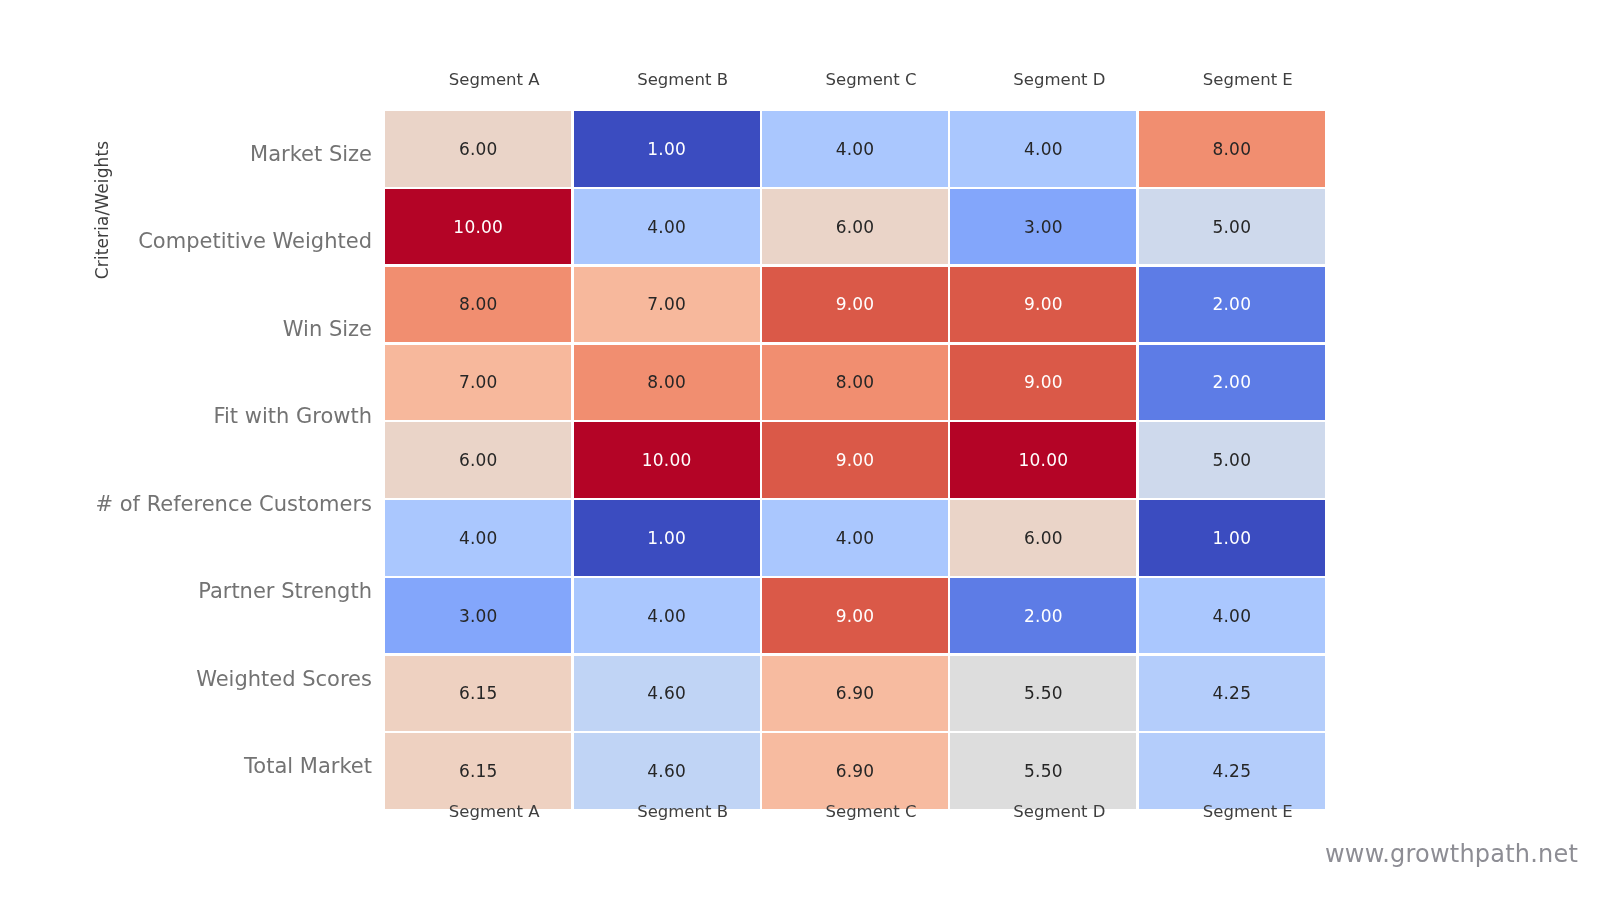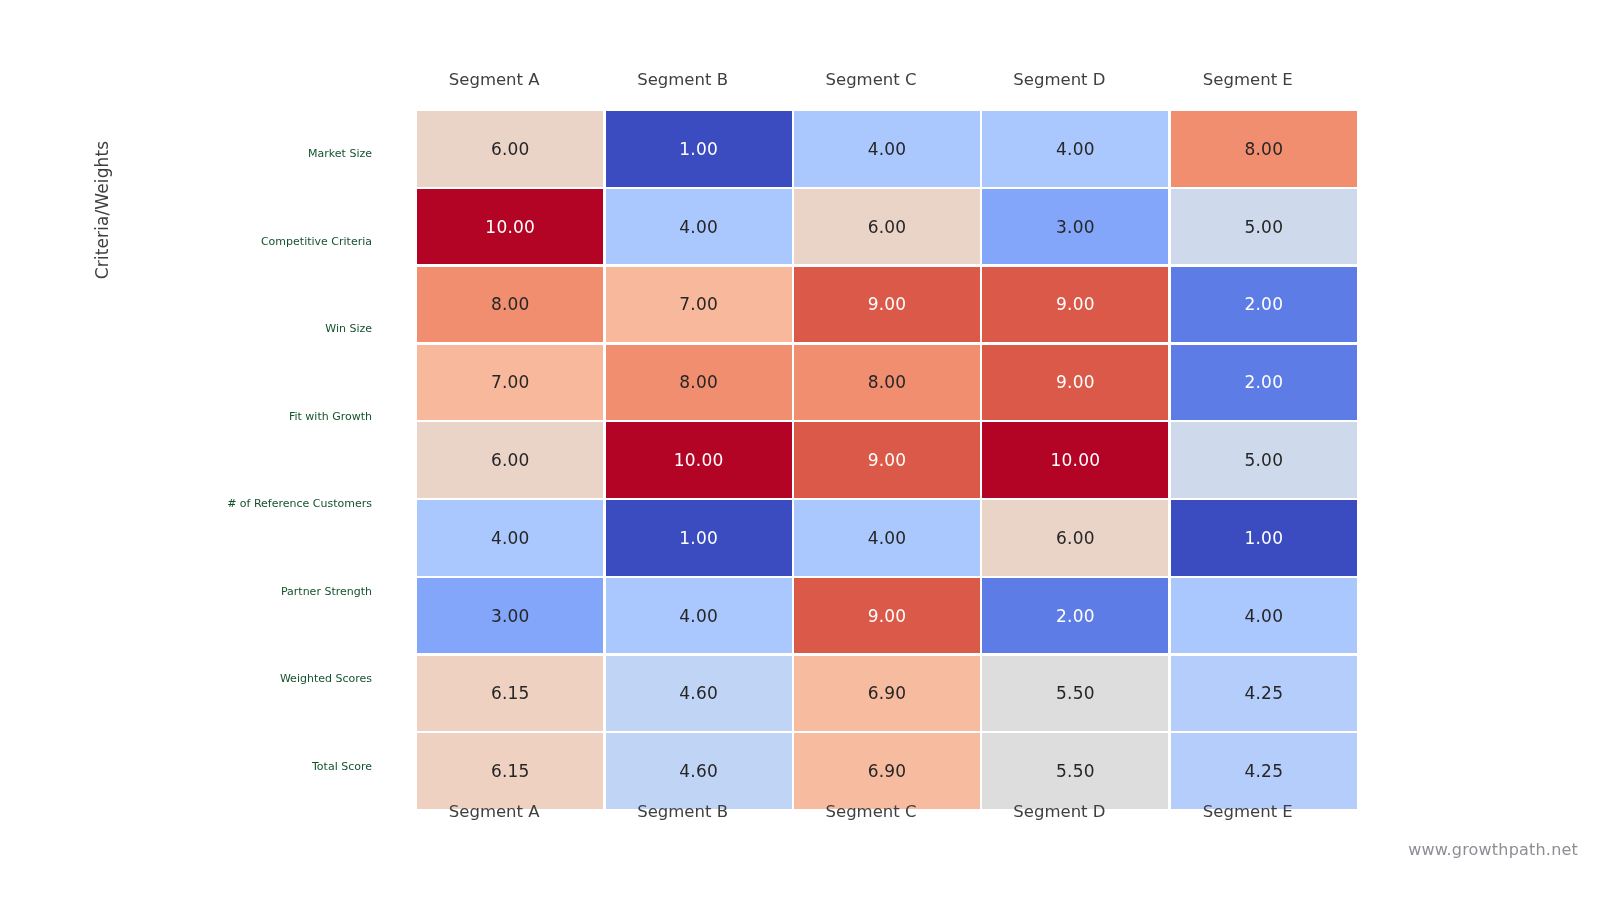--- a/index.html
+++ b/index.html
@@ -69,31 +69,31 @@
     width: 265px;
     height: 700px;
     display: flex;
     flex-direction: column;
   }
   .row-label {
     flex: 1 1 0;
     display: flex;
     align-items: center;
     justify-content: flex-end;
-    font-size: 11px;
-    color: #14532d;
+    font-size: 21px;
+    color: #737373;
     padding-right: 13px;
     white-space: nowrap;
     box-sizing: border-box;
   }
 
   
   #grid {
     position: absolute;
-    left: 416px;
+    left: 384px;
     top: 110px;
     width: 942px;
     height: 700px;
     display: flex;
     flex-direction: column;
     background: #ffffff;
   }
   .grid-row {
     flex: 1 1 0;
     display: flex;
@@ -107,21 +107,21 @@
     justify-content: center;
     font-size: 17px;
     letter-spacing: 0.2px;
     box-sizing: border-box;
   }
 
   #watermark {
     position: absolute;
     right: 22px;
     top: 840px;
-    font-size: 16px;
+    font-size: 24px;
     color: #8d8d94;
     letter-spacing: 0.2px;
   }
 </style>
 </head>
 <body>
 
 <div id="chart-root">
 
   <div id="y-axis-title">Criteria/Weights</div>
@@ -129,27 +129,27 @@
   <div id="top-header-row">
       <div class="col-header">Segment A</div>
       <div class="col-header">Segment B</div>
       <div class="col-header">Segment C</div>
       <div class="col-header">Segment D</div>
       <div class="col-header">Segment E</div>
     </div>
 
   <div id="row-labels">
       <div class="row-label">Market Size</div>
-      <div class="row-label">Competitive Criteria</div>
+      <div class="row-label">Competitive Weighted</div>
       <div class="row-label">Win Size</div>
       <div class="row-label">Fit with Growth</div>
       <div class="row-label"># of Reference Customers</div>
       <div class="row-label">Partner Strength</div>
       <div class="row-label">Weighted Scores</div>
-      <div class="row-label">Total Score</div>
+      <div class="row-label">Total Market</div>
     </div>
 
   <div id="grid">
       <div class="grid-row">
         <div class="cell" style="background: rgb(234, 212, 200); color: rgb(38, 38, 38);">6.00</div>
         <div class="cell" style="background: rgb(59, 76, 192); color: rgb(255, 255, 255);">1.00</div>
         <div class="cell" style="background: rgb(170, 199, 254); color: rgb(38, 38, 38);">4.00</div>
         <div class="cell" style="background: rgb(170, 199, 254); color: rgb(38, 38, 38);">4.00</div>
         <div class="cell" style="background: rgb(241, 142, 112); color: rgb(38, 38, 38);">8.00</div>
       </div>

